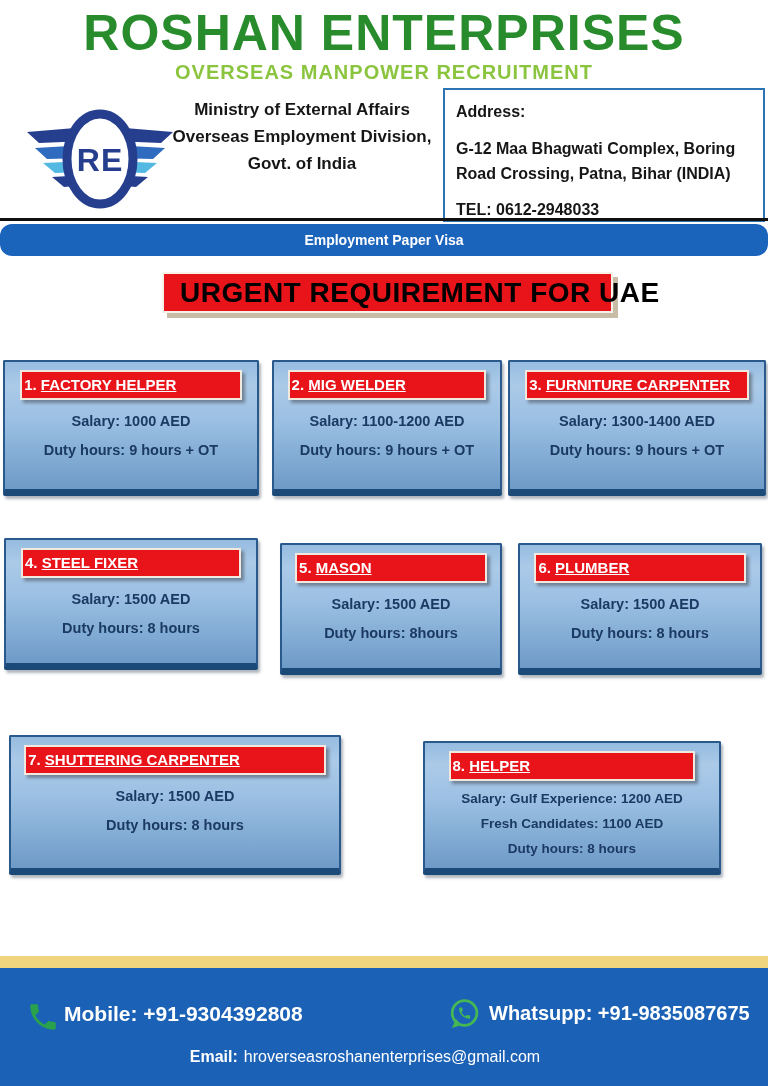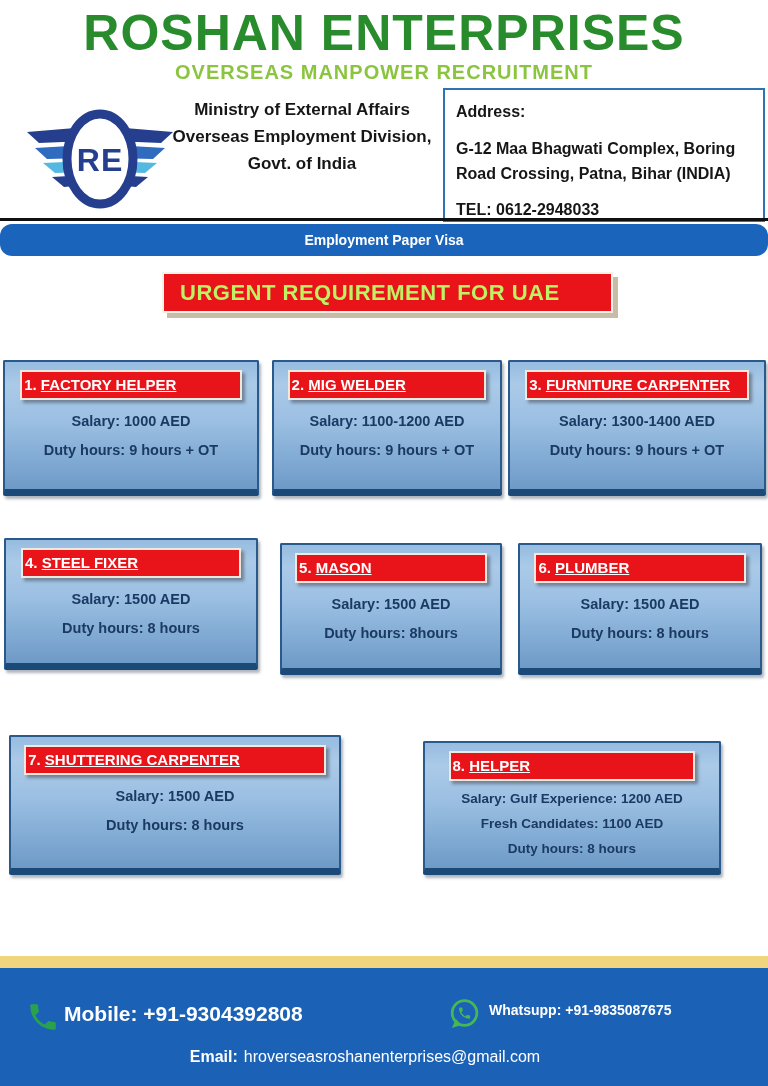--- a/index.html
+++ b/index.html
@@ -32,21 +32,21 @@
   .black-rule{position:absolute;left:0;top:218px;width:768px;height:3px;background:#101010;}
   .visa-bar{
     position:absolute;left:0;top:224px;width:768px;height:32px;background:#1b64bc;
     color:#ffffff;font-size:14px;font-weight:700;text-align:center;line-height:32px;border-radius:12px;
   }
   
   .urgent{
     position:absolute;left:162px;top:272px;width:451px;height:41px;
     background:#e8141a;border:2px solid #f5f2ea;box-sizing:border-box;
     box-shadow:5px 5px 0 #c9bca6;
-    color:#bef264;font-size:22px;font-weight:800;letter-spacing:.5px;
+    color:#000000;font-size:28px;font-weight:800;letter-spacing:.5px;
     line-height:37px;padding-left:16px;white-space:nowrap;
   }
   
   .card{
     position:absolute;box-sizing:border-box;
     background:linear-gradient(180deg,#96bce0 0%,#abcae8 18%,#9cc0e3 45%,#85aed6 72%,#6e9ac7 100%);
     border:2px solid #2a5a8c;border-bottom:7px solid #1c4a78;border-radius:2px;
     box-shadow:2px 3px 3px rgba(110,120,135,.55);
   }
   .job-banner{
@@ -67,21 +67,21 @@
   .footer-gold{position:absolute;left:0;top:956px;width:768px;height:12px;background:#f0d47e;}
   .footer-band{position:absolute;left:0;top:968px;width:768px;height:118px;background:#1b62b6;}
   .phone-icon{position:absolute;left:26px;top:1000px;}
   .mobile-text{
     position:absolute;left:64px;top:1002px;color:#ffffff;
     font-size:21px;font-weight:700;white-space:nowrap;
   }
   .wa-icon{position:absolute;left:447px;top:997px;}
   .wa-text{
     position:absolute;left:489px;top:1002px;color:#ffffff;
-    font-size:14px;font-weight:700;white-space:nowrap;
+    font-size:20px;font-weight:700;white-space:nowrap;
   }
   .email-line{
     position:absolute;left:0;top:1048px;width:730px;text-align:center;
     color:#ffffff;font-size:16px;white-space:nowrap;
   }
   .email-label{font-weight:800;margin-right:6px;}
 </style>
 </head>
 <body>
 

